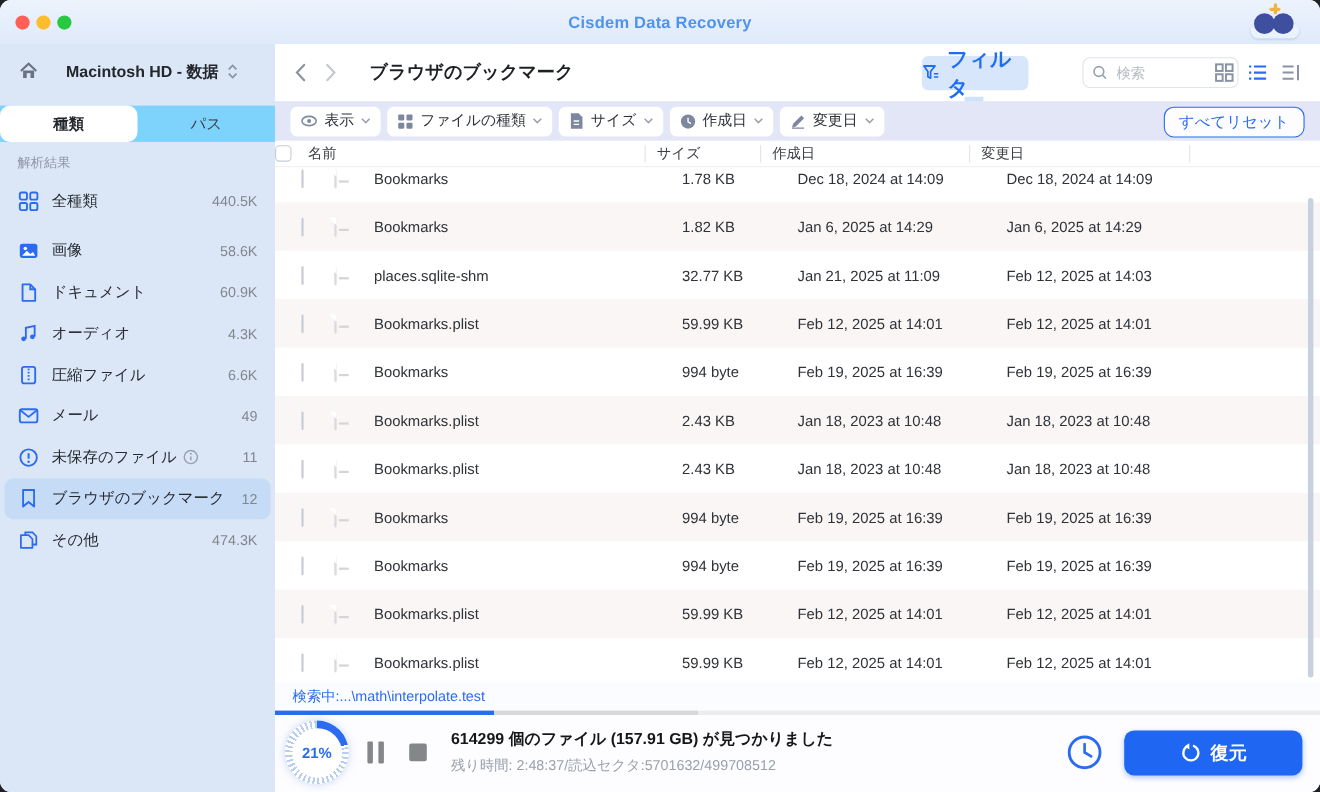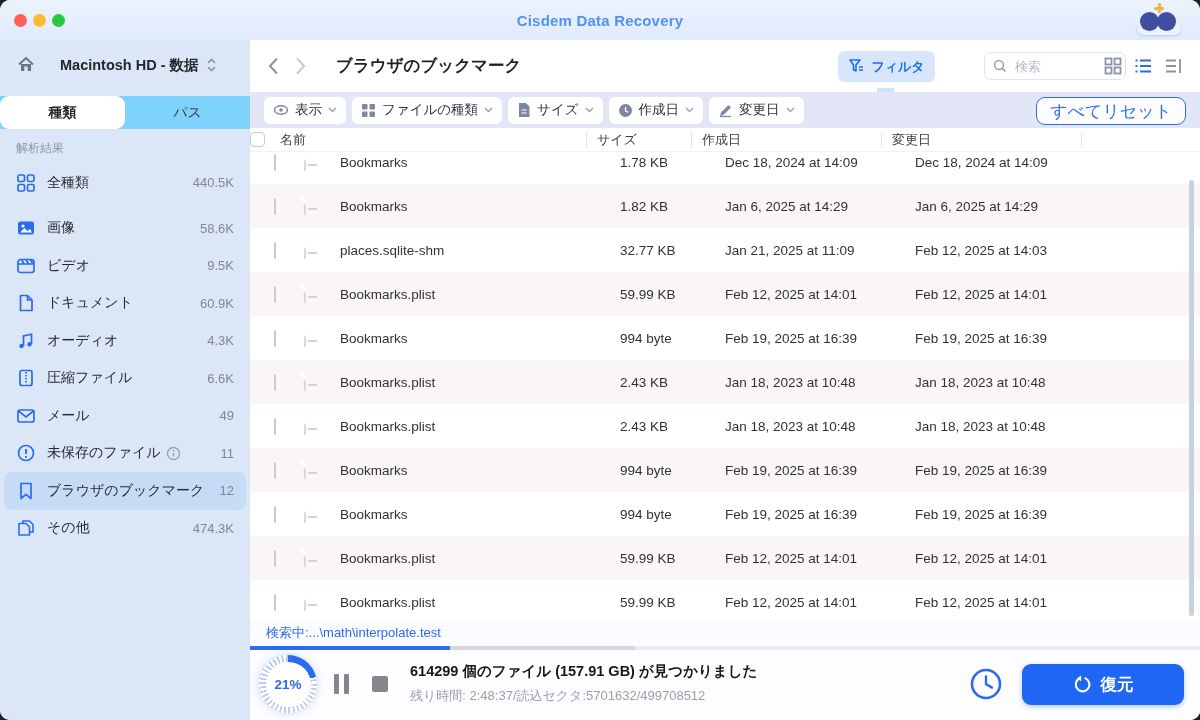--- a/index.html
+++ b/index.html
@@ -40,31 +40,31 @@
   .sideitem .scount{margin-left:auto;font-size:13px;color:#81878f;}
   .infoicon{margin-left:5px;display:flex;}
 
   
   .main{position:absolute;left:250px;top:40px;width:950px;height:680px;background:#fff;}
 
   .toolbar{position:absolute;left:0;top:0;width:950px;height:52px;background:#fff;}
   .navarrow{position:absolute;top:14px;width:22px;height:24px;display:flex;align-items:center;justify-content:center;}
   .navarrow.back{left:12px;} .navarrow.fwd{left:40px;}
   .pagetitle{position:absolute;left:86px;top:15px;font-size:16.5px;font-weight:bold;color:#1d2025;}
-  .filterbtn{position:absolute;left:588px;top:11px;width:97px;height:31px;background:#d7e6fb;border-radius:6px;display:flex;align-items:center;justify-content:center;gap:6px;color:#1f6ef0;font-weight:bold;font-size:13px;}
+  .filterbtn{position:absolute;left:588px;top:11px;width:97px;height:31px;background:#d7e6fb;border-radius:6px;display:flex;align-items:center;justify-content:center;gap:6px;color:#1f6ef0;font-weight:bold;font-size:19px;}
   .filternub{position:absolute;left:627px;top:48px;width:17px;height:8px;background:#cfe2fb;border-radius:0 0 4px 4px;}
   .searchbox{position:absolute;left:698px;top:12px;width:142px;height:28px;border:1px solid #dfe3ea;border-radius:7px;background:#fff;display:flex;align-items:center;padding:0 8px;box-sizing:border-box;gap:6px;margin-left:36px;}
   .searchbox input{border:none;outline:none;width:100%;font-size:13px;color:#333;background:transparent;font-family:inherit;}
   .searchbox input::placeholder{color:#b4bac4;}
   .viewicons{position:absolute;left:853px;top:16px;display:flex;gap:10px;align-items:center;}
   .viewicons .vi{width:20px;height:20px;display:flex;}
 
   .filterbar{position:absolute;left:0;top:52px;width:950px;height:36px;background:#e2e6f6;display:flex;align-items:center;padding-left:14px;box-sizing:border-box;gap:6px;}
   .chip{height:27px;background:#fff;border-radius:6px;display:flex;align-items:center;padding:0 9px;gap:6px;font-size:13.5px;color:#2c3038;}
-  .resetbtn{position:absolute;right:14px;top:5px;height:26px;padding:0 13px;border:1.5px solid #2b6bf0;border-radius:9px;color:#2b6bf0;font-size:17px;display:flex;align-items:center;background:#fdfdff;}
+  .resetbtn{position:absolute;right:14px;top:5px;height:26px;padding:0 13px;border:1.5px solid #2b6bf0;border-radius:9px;color:#2b6bf0;font-size:14px;display:flex;align-items:center;background:#fdfdff;}
 
   
   .thead{position:absolute;left:0;top:88px;width:1052px;height:24px;background:#fff;display:grid;grid-template-columns:30px 306px 105px 190px 200px 1fr;align-items:center;box-sizing:border-box;font-size:13px;color:#3a3e45;border-bottom:1px solid #f0f0f2;}
   .thead .hc{height:16px;display:flex;align-items:center;}
   .thead .sep{border-left:1px solid #e4e4e8;padding-left:10px;height:16px;}
   .tbody{position:absolute;left:0;top:112px;width:950px;height:468px;overflow:hidden;}
   .trow{height:44px;display:grid;grid-template-columns:30px 36px 270px 105px 190px 200px;align-items:center;padding-left:24px;box-sizing:border-box;font-size:13.5px;color:#2f3237;}
   .trow.alt{background:#faf6f6;}
   .trow.clipped{margin-top:-12px;}
   .trow .cell{padding-left:10px;white-space:nowrap;}
@@ -155,32 +155,20 @@
               <circle cx="7" cy="8" r="1.6" fill="#fff"></circle>
               <path d="M4 14.5 8.5 10l3 3 2.5-2 2 3.5z" fill="#fff"></path>
             </svg>
           </span>
         <span class="slabel">画像</span>
         <span class="scount">58.6K</span>
       </div>
       <div class="sideitem">
         <span class="sicon">
             <svg width="20" height="20" viewBox="0 0 20 20">
-              <g fill="none" stroke="#2b6bf0" stroke-width="1.7">
-                <rect x="2" y="3.5" width="16" height="13" rx="2.5"></rect>
-                <path d="M2 8h16M5.5 3.5 8 8M10 3.5 12.5 8M14.5 3.5 17 8"></path>
-              </g>
-            </svg>
-          </span>
-        <span class="slabel">ビデオ</span>
-        <span class="scount">9.5K</span>
-      </div>
-      <div class="sideitem">
-        <span class="sicon">
-            <svg width="20" height="20" viewBox="0 0 20 20">
               <path d="M4.5 2.5h7L16 7v10.5H4.5z" fill="none" stroke="#2b6bf0" stroke-width="1.7" stroke-linejoin="round"></path>
               <path d="M11.5 2.5V7H16" fill="none" stroke="#2b6bf0" stroke-width="1.7"></path>
             </svg>
           </span>
         <span class="slabel">ドキュメント</span>
         <span class="scount">60.9K</span>
       </div>
       <div class="sideitem">
         <span class="sicon">
             <svg width="20" height="20" viewBox="0 0 20 20">

